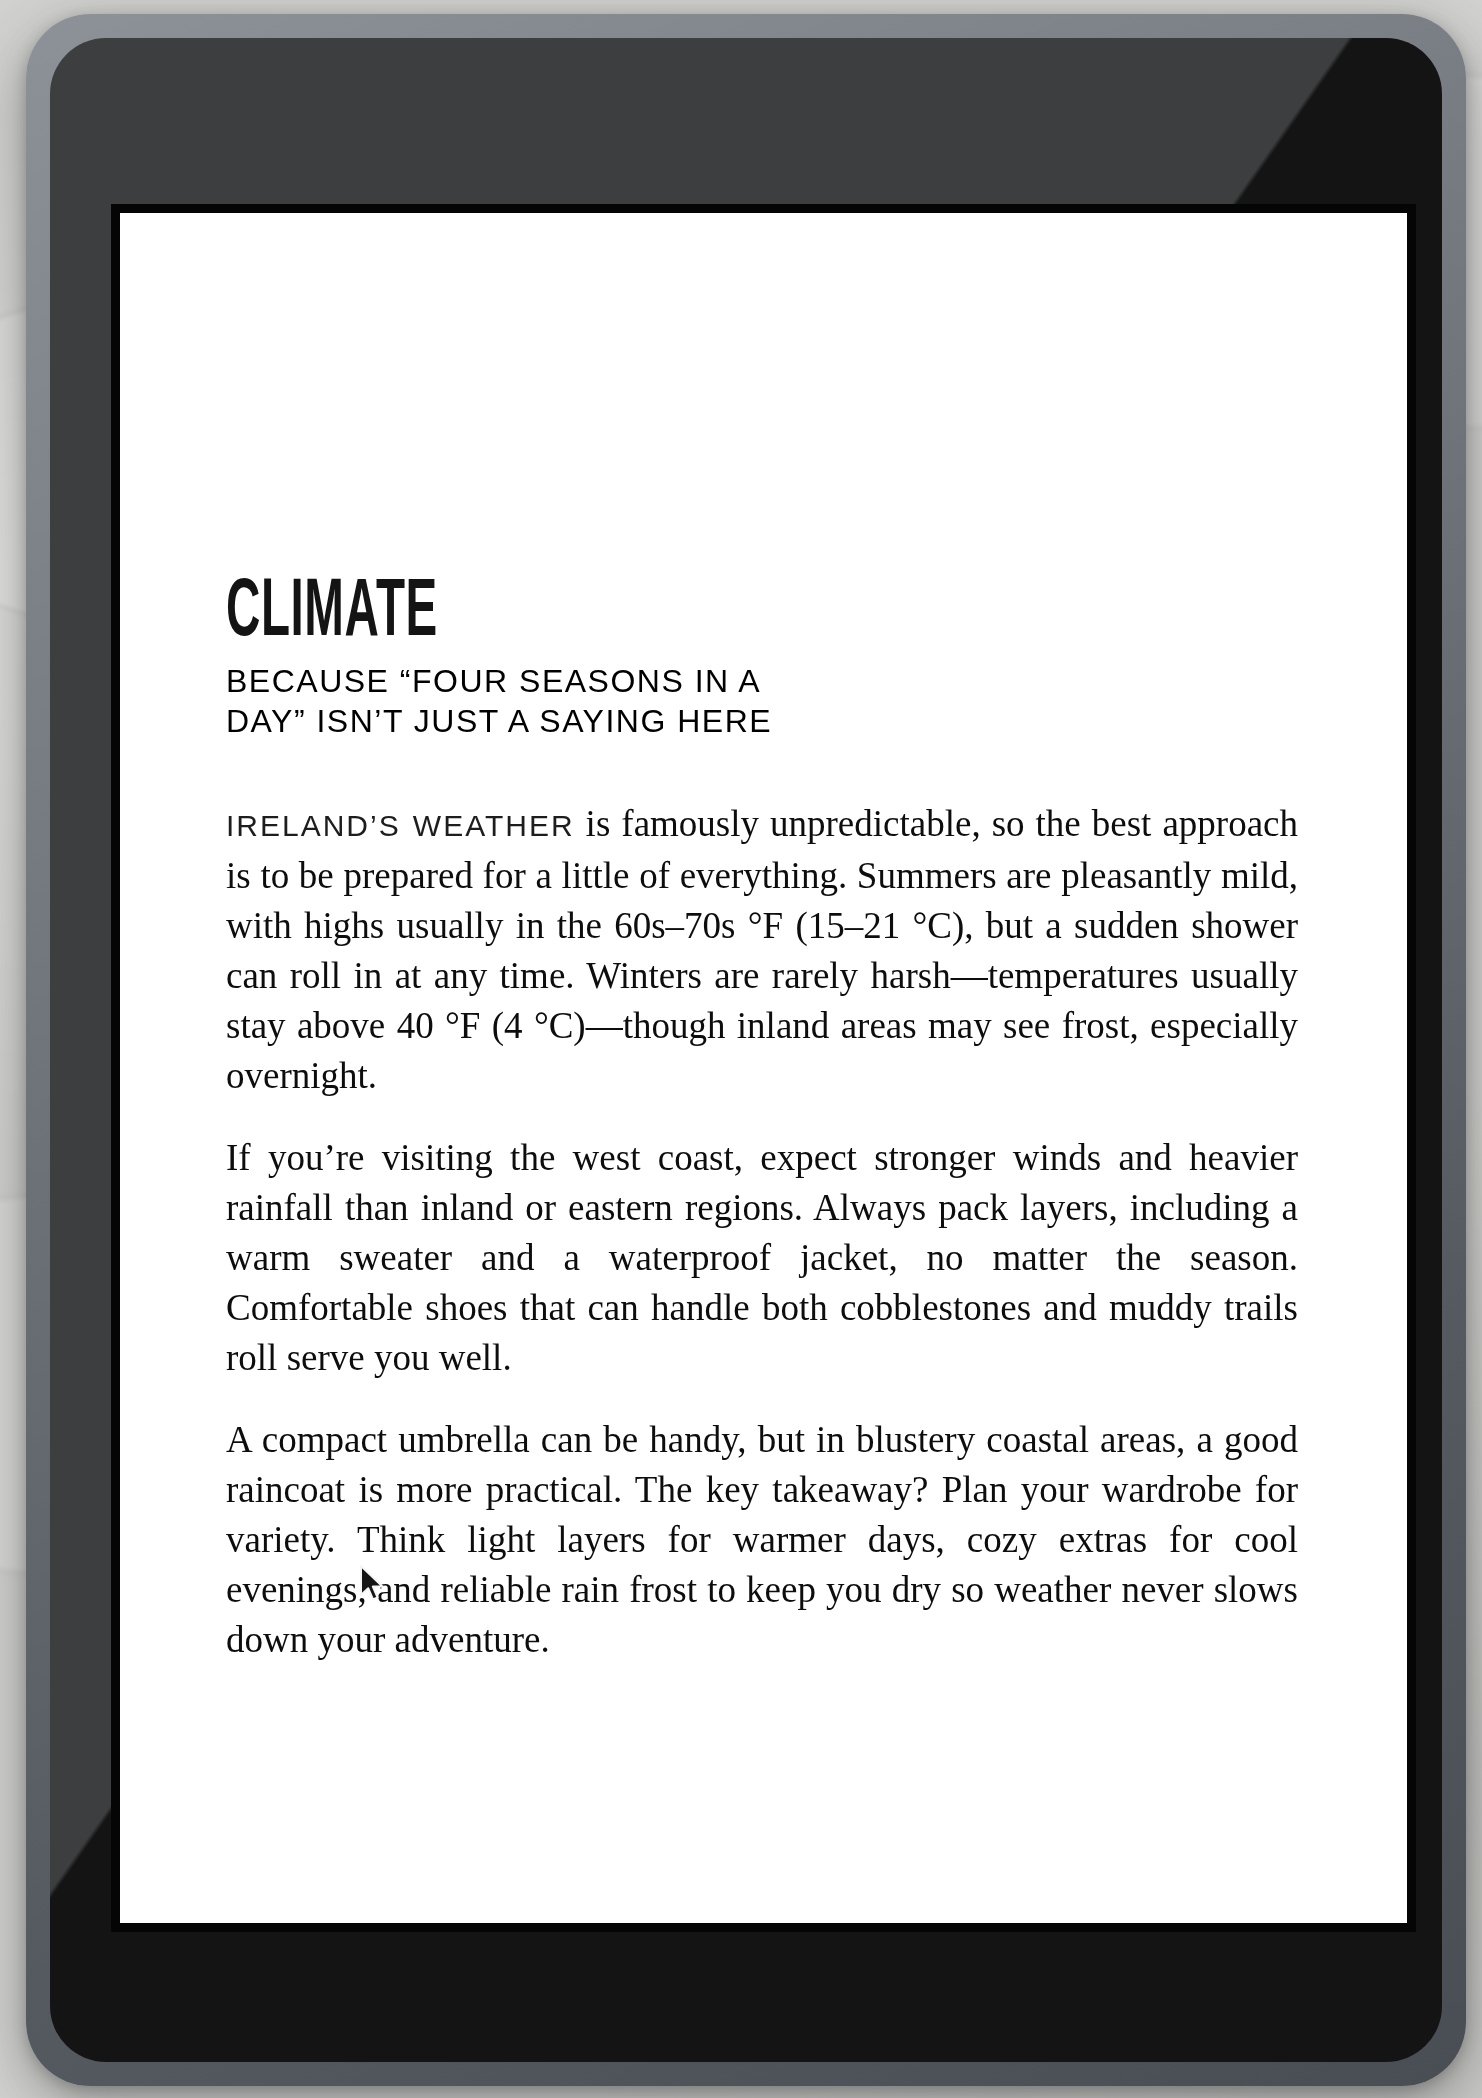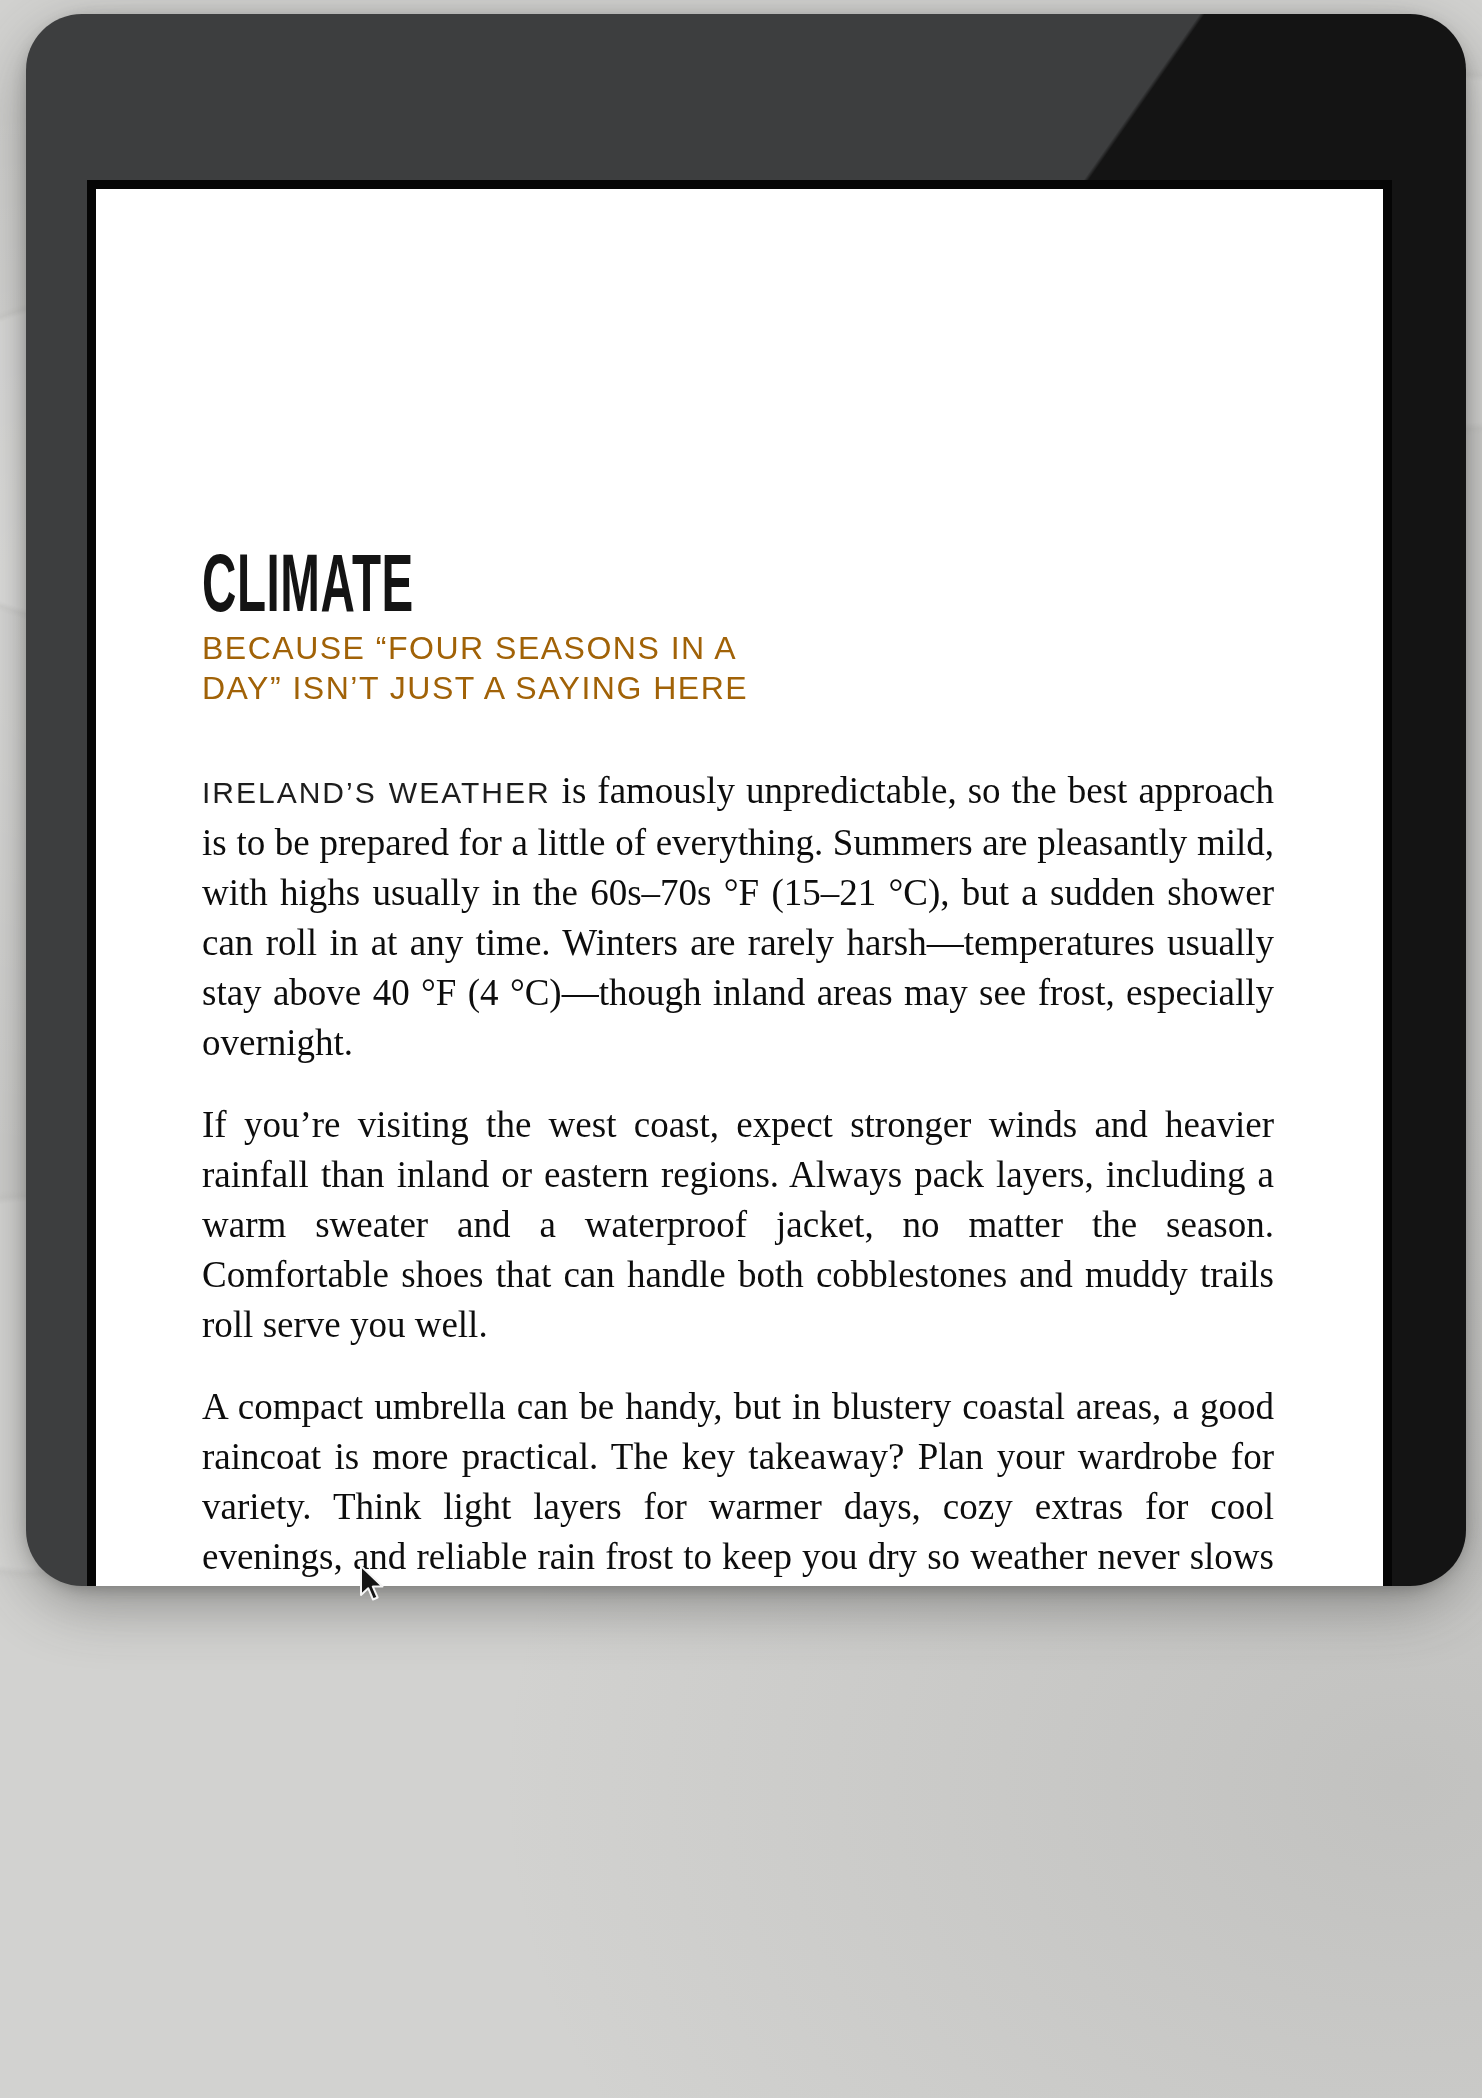--- a/index.html
+++ b/index.html
@@ -23,23 +23,23 @@
     background:
       radial-gradient(circle 260px at 4% 22%, rgba(255,255,255,0.35) 58%, rgba(175,175,172,0.25) 60%, rgba(255,255,255,0) 62%),
       radial-gradient(circle 320px at 2% 66%, rgba(255,255,255,0.30) 57%, rgba(175,175,172,0.22) 59%, rgba(255,255,255,0) 61%),
       radial-gradient(circle 300px at 99% 12%, rgba(255,255,255,0.28) 57%, rgba(178,178,175,0.20) 59%, rgba(255,255,255,0) 61%);
     opacity: 0.5;
   }
   
   .tablet {
     position: absolute;
     left: 26px; top: 14px;
-    width: 1440px; height: 1572px;
+    width: 1440px; height: 2072px;
     border-radius: 64px;
-    padding: 0;
+    padding: 24px;
     box-sizing: border-box;
     background: linear-gradient(155deg, #8d9299 0%, #70757c 38%, #565b62 70%, #494e55 100%);
     box-shadow: 0 18px 60px rgba(60,60,58,0.45), 0 4px 14px rgba(60,60,58,0.30);
   }
   .bezel {
     position: relative;
     width: 100%; height: 100%;
     border-radius: 56px;
     background: linear-gradient(125deg, #3d3e3f 46.2%, #141414 46.4%);
     overflow: hidden;
@@ -65,25 +65,25 @@
     color: #141414;
     white-space: nowrap;
   }
   .title .condensed {
     display: inline-block;
     transform: scaleX(0.58);
     transform-origin: 0 100%;
     letter-spacing: 1px;
   }
   .subtitle {
-    margin: 4px 0 0 0;
+    margin: 13px 0 0 0;
     font-size: 32px;
     line-height: 40px;
     letter-spacing: 1.5px;
-    color: #a16207;
+    color: #000000;
     white-space: pre-line;
   }
   .page-body {
     margin-top: 58px;
     font-family: "Liberation Serif", serif;
     font-size: 37px;
     line-height: 50px;
     text-align: justify;
     color: #0d0d0d;
   }

